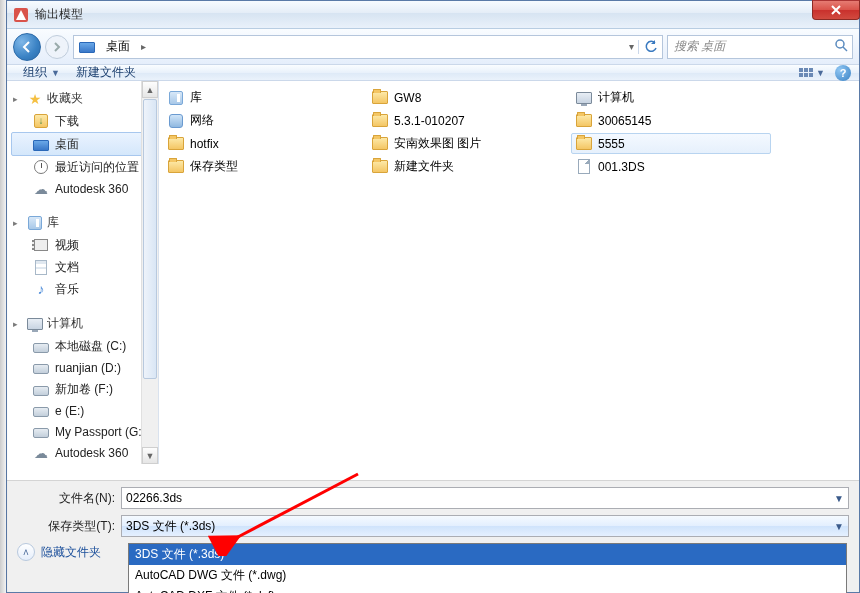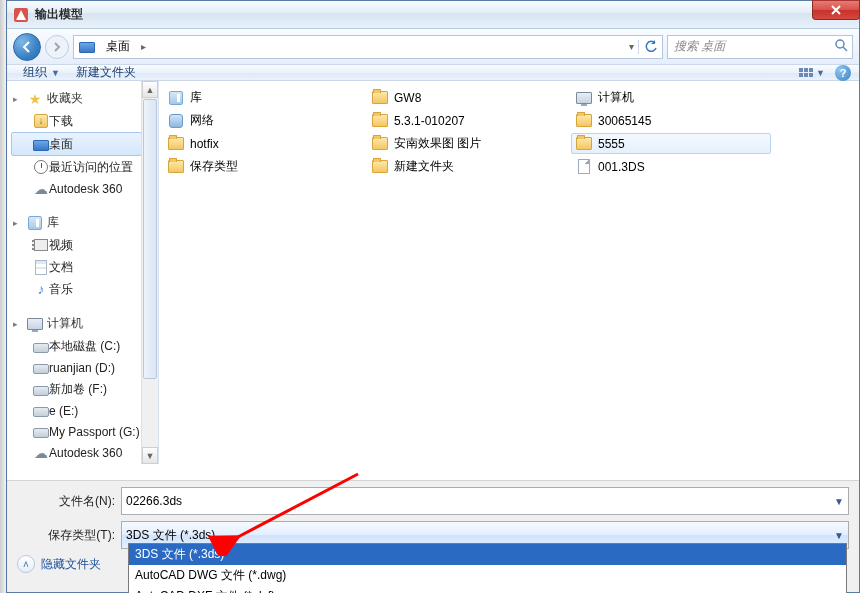--- a/index.html
+++ b/index.html
@@ -1,21 +1,21 @@
 <!DOCTYPE html>
 <html><head>
 <meta charset="utf-8">
 <style>
   * { box-sizing: border-box; font-family: "Segoe UI", "Microsoft YaHei", Tahoma, sans-serif; }
   html, body { margin:0; padding:0; }
   body { width:860px; height:593px; background:#fff; overflow:hidden; position:relative; }
   .shadow-left { position:absolute; left:0; top:0; width:8px; height:593px; background:linear-gradient(to right, rgba(0,0,0,0.2), rgba(0,0,0,0)); z-index:5;}
   .window { position:absolute; left:6px; top:0; width:854px; height:593px; border:1px solid #5a7aa7; background:#fff; }
   
-  .titlebar { height:28px; background:linear-gradient(to bottom,#f7fbff 0%,#e4edf7 45%,#d7e4f2 46%,#e9f1fa 100%); border-bottom:1px solid #b8cde2; display:flex; align-items:center; position:relative;font-weight:bold; }
+  .titlebar { height:28px; background:linear-gradient(to bottom,#f7fbff 0%,#e4edf7 45%,#d7e4f2 46%,#e9f1fa 100%); border-bottom:1px solid #b8cde2; display:flex; align-items:center; position:relative; }
   .titlebar .app-icon { width:16px; height:16px; margin:0 6px; }
   .app-icon svg { display:block; }
   .titlebar .title { font-size:12px; color:#2b2b2b; }
   .close-btn { position:absolute; right:-1px; top:-1px; width:48px; height:20px; background:linear-gradient(to bottom,#e67b72 0%,#d9534a 49%,#c9302c 50%,#d14a3f 100%); border:1px solid #8c2a24; border-top-color:#a33; border-radius:0 0 4px 4px; display:flex; align-items:center; justify-content:center; color:#fff; font-weight:bold; font-size:11px; }
   
   .navbar { height:36px; background:linear-gradient(to bottom,#f9fcff,#e5eefb); border-bottom:1px solid #cbd8ea; display:flex; align-items:center; padding:0 6px; gap:4px; }
   .nav-back { width:28px; height:28px; border-radius:50%; background:radial-gradient(circle at 30% 30%, #7fb7e8, #3a82c4 60%, #2a69a8); border:1px solid #2a69a8; display:flex; align-items:center; justify-content:center; color:#fff; }
   .nav-fwd { width:24px; height:24px; border-radius:50%; background:#eef3fa; border:1px solid #c0cddc; display:flex; align-items:center; justify-content:center; color:#9aa; }
   .nav-arrow svg { display:block; }
   .breadcrumb { flex:1; height:24px; border:1px solid #b5c6dc; background:#fff; display:flex; align-items:center; font-size:12px; }
@@ -34,21 +34,21 @@
   .view-icon { display:inline-flex; align-items:center; justify-content:center; width:18px; height:18px; }
   .view-grid { display:grid; grid-template-columns:repeat(3,4px); grid-template-rows:repeat(2,4px); gap:1px; }
   .view-grid span { background:#6a89b5; }
   .help-icon { width:16px; height:16px; border-radius:50%; background:radial-gradient(circle at 30% 30%,#8fc6f3,#3a82c4); color:#fff; font-size:11px; font-weight:bold; display:flex; align-items:center; justify-content:center; }
   
   .body { display:flex; height:calc(100% - 28px - 36px - 32px - 112px); }
   .sidebar { width:152px; border-right:1px solid #d9e2ee; overflow:hidden; font-size:12px; padding-top:6px; position:relative; }
   .sidebar .group-head { display:flex; align-items:center; gap:4px; padding:3px 6px; color:#333; }
   .sidebar .tri { font-size:9px; color:#7a7a7a; width:10px; }
   .sidebar .gicon { width:16px; height:16px; display:flex; align-items:center; justify-content:center; }
-  .sidebar .item { display:flex; align-items:center; padding:2.5px 6px 2.5px 26px; color:#222; white-space:nowrap; }
+  .sidebar .item { display:flex; align-items:center; gap:6px; padding:2.5px 6px 2.5px 26px; color:#222; white-space:nowrap; }
   .sidebar .item .iicon { width:16px; height:16px; display:flex; align-items:center; justify-content:center; }
   .sidebar .item.sel { background:linear-gradient(to bottom,#eaf3ff,#d4e7fb); border:1px solid #a7c7ee; border-radius:2px; margin:0 4px; padding-left:21px; }
   .sidebar .scrollbar { position:absolute; right:0; top:0; width:17px; height:100%; background:#f0f0f0; border-left:1px solid #e0e0e0; }
   .sidebar .scrollbar .tbtn2, .sidebar .scrollbar .bbtn2 { height:17px; background:linear-gradient(#fdfdfd,#e6e6e6); border:1px solid #cfcfcf; display:flex; align-items:center; justify-content:center; font-size:9px; color:#666; }
   .sidebar .scrollbar .thumb { position:absolute; left:1px; right:1px; top:18px; height:280px; background:linear-gradient(to right,#eef3fa,#d9e6f5); border:1px solid #b8c9de; border-radius:2px; }
   .sidebar .scrollbar .bbtn2 { position:absolute; bottom:0; left:0; right:0; }
   
   .filearea { flex:1; padding:6px 4px; font-size:12px; position:relative; }
   .filegrid { display:grid; grid-template-columns: 200px 200px 200px; column-gap:4px; row-gap:2px; }
   .fileitem { display:flex; align-items:center; gap:6px; padding:1px 4px; border:1px solid transparent; border-radius:2px; }
@@ -75,21 +75,21 @@
   .ic-vid { width:14px; height:12px; border:1px solid #888; background:#eee; position:relative;}
   .ic-vid:before{content:"";position:absolute;left:-3px;top:0;bottom:0;width:2px;background:repeating-linear-gradient(#888 0 2px,#eee 2px 4px);}
   .ic-doc { width:12px; height:15px; background:#fff; border:1px solid #a8b8c8; box-shadow:inset 0 3px 0 #e0e8f0, inset 0 6px 0 #fff, inset 0 8px 0 #e0e8f0;}
   .ic-mus { color:#4a8ad8; font-size:14px; line-height:14px;}
   
   .red-arrow { position:absolute; z-index:50; pointer-events:none; }
   
   .bottom { position:absolute; left:0; right:0; bottom:0; height:112px; background:#f0f0f0; border-top:1px solid #d4d4d4; padding:6px 10px 2px 10px; font-size:12px; }
   .bottom .row { display:flex; align-items:center; margin-bottom:6px; }
   .bottom .lbl { width:104px; text-align:right; padding-right:6px; color:#222; }
-  .bottom .field { flex:1; height:28px; border:1px solid #abadb3; background:#fff; padding:0 4px; display:flex; align-items:center; position:relative; }
+  .bottom .field { flex:1; height:22px; border:1px solid #abadb3; background:#fff; padding:0 4px; display:flex; align-items:center; position:relative; }
   .bottom .field.combo { background:linear-gradient(to bottom,#f5faff,#e3effe 49%,#cfe3fb 50%,#e5f0ff); }
   .bottom .field .dd { position:absolute; right:0; top:0; bottom:0; width:18px; display:flex; align-items:center; justify-content:center; color:#3a5a8a; font-size:10px;}
   .bottom .hide-row { display:flex; align-items:center; gap:6px; color:#1a4e9a; margin-top:2px;}
   .bottom .hide-row .chev { width:18px; height:18px; border:1px solid #b8c9de; border-radius:50%; background:linear-gradient(#fff,#e5eefb); display:flex; align-items:center; justify-content:center; font-size:10px; color:#4a6a9a;}
   
   .dropdown { position:absolute; left:121px; right:12px; top:62px; border:1px solid #7a7a7a; background:#fff; z-index:40; font-size:12px; }
   .dropdown .opt { padding:2px 6px; }
   .dropdown .opt.sel { background:#2a6ac2; color:#fff; }
 </style>
 </head>

